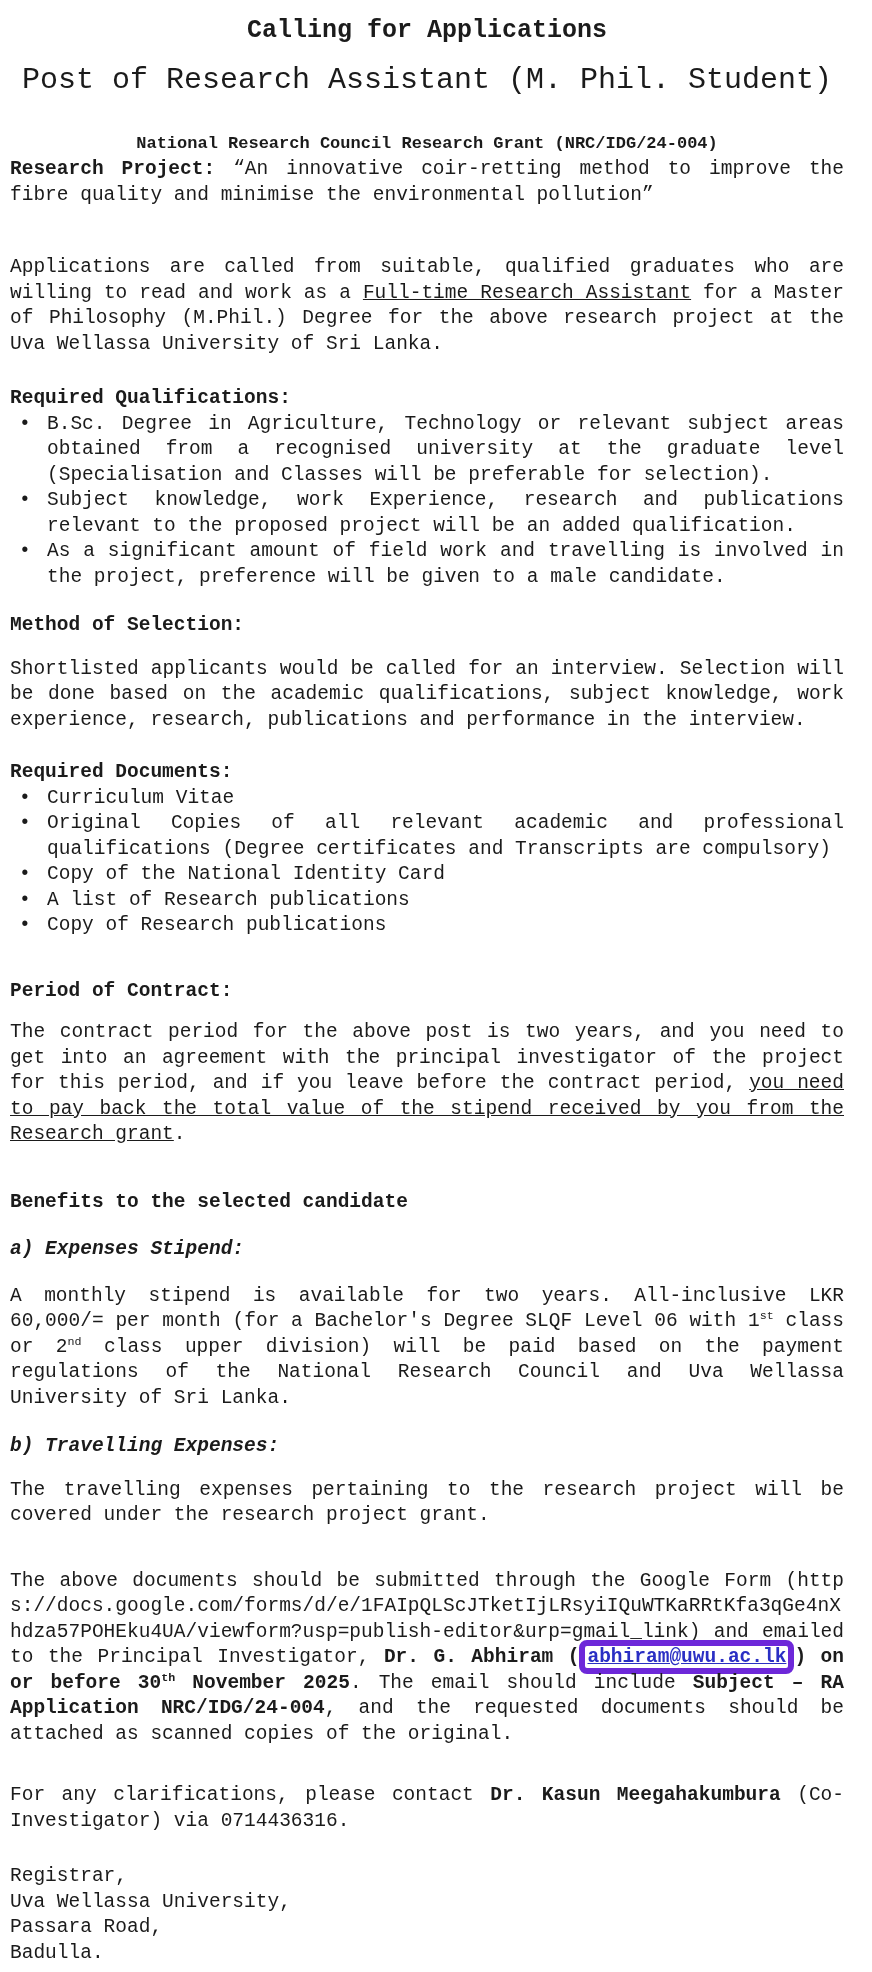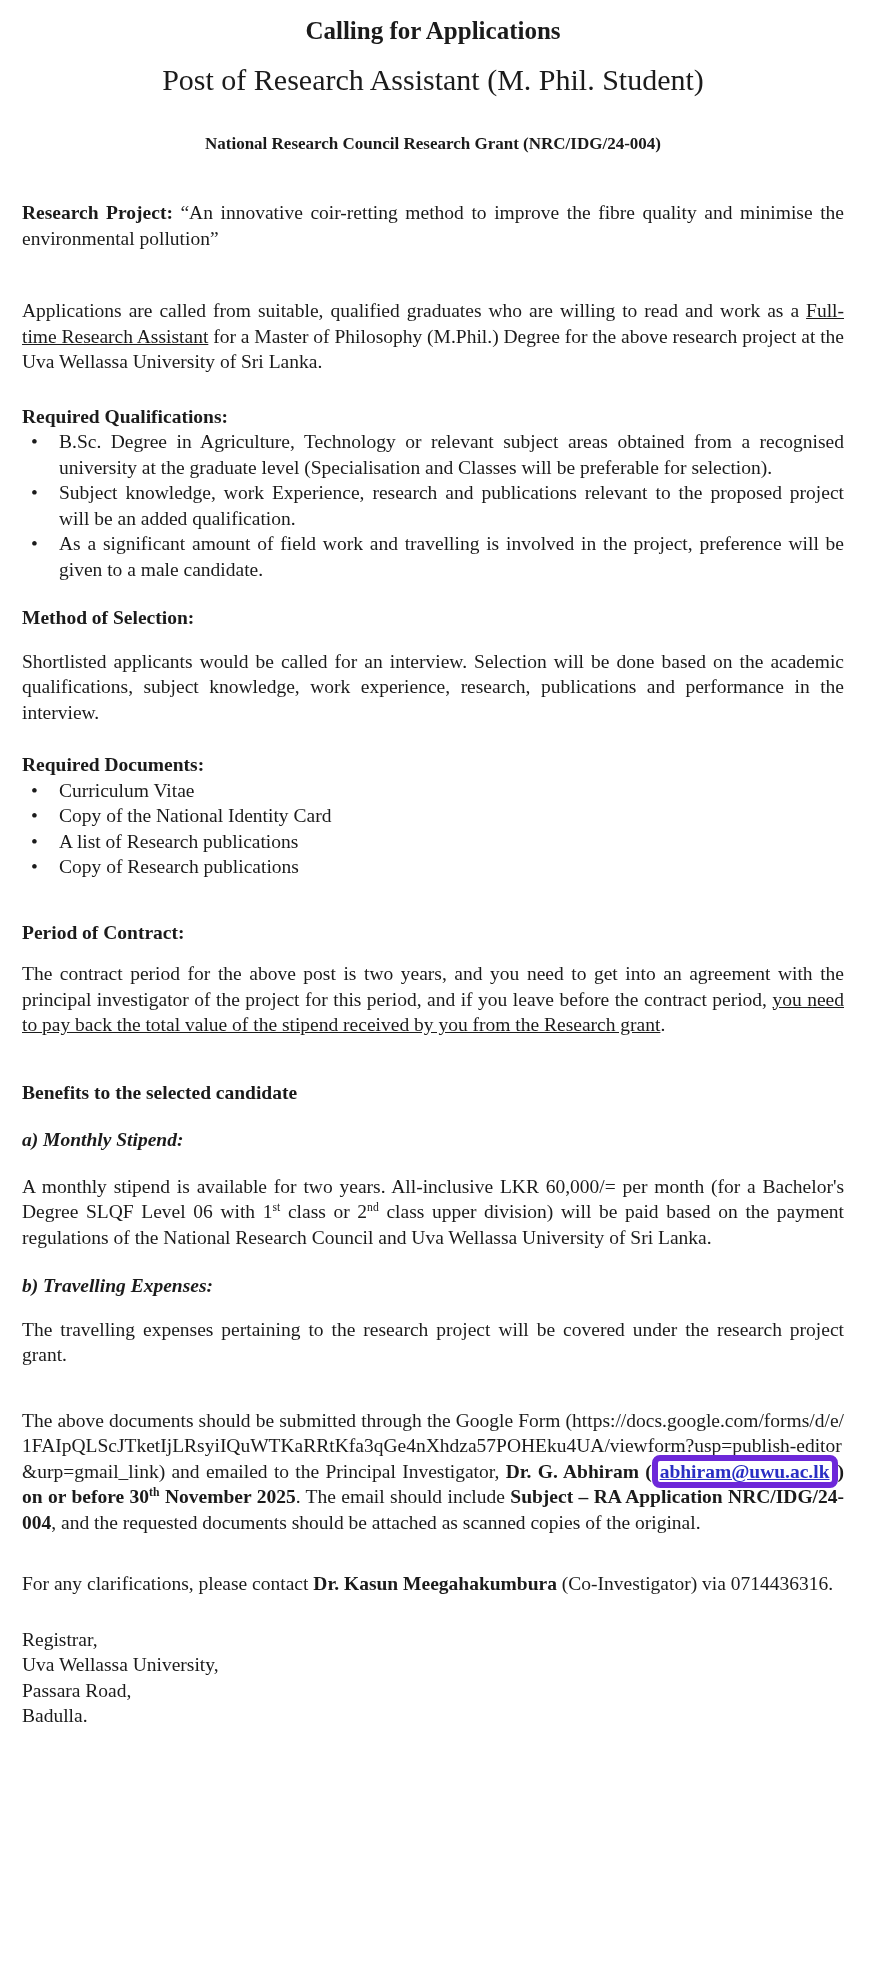--- a/index.html
+++ b/index.html
@@ -3,38 +3,38 @@
 <meta charset="utf-8">
 <style>
   html, body { margin: 0; padding: 0; background: #ffffff; }
 
   .page {
     position: relative;
     width: 872px;
     height: 1972px;
     box-sizing: border-box;
     background: #ffffff;
-    padding: 16px 28px 0 22px;
-    font-family: Liberation Serif, serif;
+    padding: 16px 28px 0 10px;
+    font-family: Liberation Mono, monospace;
     font-size: 19.5px;
     line-height: 25.5px;
     color: #1b1b1b;
     overflow: hidden;
   }
 
   .title-main   { text-align: center; font-weight: bold; font-size: 25px; line-height: 30px; }
   .title-post   { text-align: center; font-weight: normal; font-size: 30px; line-height: 36px; margin-top: 16px; }
   .title-grant  { text-align: center; font-weight: bold; font-size: 17px; line-height: 26px; margin-top: 33px; }
 
   .para { margin: 0; text-align: justify; }
 
   .heading        { font-weight: bold; }
   .heading-italic { font-weight: bold; font-style: italic; }
 
-  .mt-research   { margin-top: 43px; }
+  .mt-research   { }
   .mt-intro      { margin-top: 47px; }
   .mt-rq-head    { margin-top: 29px; }
   .mt-rq-list    { margin-top: 20px; }
   .mt-mos-head   { margin-top: 23px; }
   .mt-mos-para   { margin-top: 18px; }
   .mt-rd-head    { margin-top: 27px; }
   .mt-rd-list    { margin-top: 19px; }
   .mt-poc-head   { margin-top: 40px; }
   .mt-poc-para   { margin-top: 16px; }
   .mt-ben-head   { margin-top: 42px; }
@@ -91,31 +91,32 @@
     <li>Subject knowledge, work Experience, research and publications relevant to the proposed project will be an added qualification.</li>
     <li>As a significant amount of field work and travelling is involved in the project, preference will be given to a male candidate.</li>
   </ul>
 
   <div class="heading mt-mos-head">Method of Selection:</div>
   <p class="para mt-mos-para">Shortlisted applicants would be called for an interview. Selection will be done based on the academic qualifications, subject knowledge, work experience, research, publications and performance in the interview.</p>
 
   <div class="heading mt-rd-head">Required Documents:</div>
   <ul class="doc-list mt-rd-list">
     <li>Curriculum Vitae</li>
+    <li>Original Copies of all relevant academic and professional qualifications (Degree certificates and Transcripts are compulsory)</li>
     <li>Copy of the National Identity Card</li>
     <li>A list of Research publications</li>
     <li>Copy of Research publications</li>
   </ul>
 
   <div class="heading mt-poc-head">Period of Contract:</div>
   <p class="para mt-poc-para"><span>The contract period for the above post is two years, and you need to get into an agreement with the principal investigator of the project for this period, and if you leave before the contract period, </span><span class="u">you need to pay back the total value of the stipend received by you from the Research grant</span><span>.</span></p>
 
   <div class="heading mt-ben-head">Benefits to the selected candidate</div>
 
-  <div class="heading-italic mt-a-head">a) Monthly Stipend:</div>
+  <div class="heading-italic mt-a-head">a) Expenses Stipend:</div>
   <p class="para mt-a-para"><span>A monthly stipend is available for two years. All-inclusive LKR 60,000/= per month (for a Bachelor's Degree SLQF Level 06 with 1</span><sup>st</sup><span> class or 2</span><sup>nd</sup><span> class upper division) will be paid based on the payment regulations of the National Research Council and Uva Wellassa University of Sri Lanka.</span></p>
 
   <div class="heading-italic mt-b-head">b) Travelling Expenses:</div>
   <p class="para mt-b-para">The travelling expenses pertaining to the research project will be covered under the research project grant.</p>
 
   <p class="para mt-submit"><span>The above documents should be submitted through the Google Form </span><span class="url">(https://docs.google.com/forms/d/e/1FAIpQLScJTketIjLRsyiIQuWTKaRRtKfa3qGe4nXhdza57POHEku4UA/viewform?usp=publish-editor&amp;urp=gmail_link)</span><span> and emailed to the Principal Investigator, </span><span class="b">Dr. G. Abhiram (</span><a href="#" class="doclink">abhiram@uwu.ac.lk</a><span class="b">) on or before 30</span><sup class="b">th</sup><span class="b"> November 2025</span><span>. The email should include </span><span class="b">Subject – RA Application NRC/IDG/24-004</span><span>, and the requested documents should be attached as scanned copies of the original.</span></p>
 
   <p class="para mt-clarif"><span>For any clarifications, please contact </span><span class="b">Dr. Kasun Meegahakumbura</span><span> (Co-Investigator) via 0714436316.</span></p>
 
   <div class="signature mt-signature">

